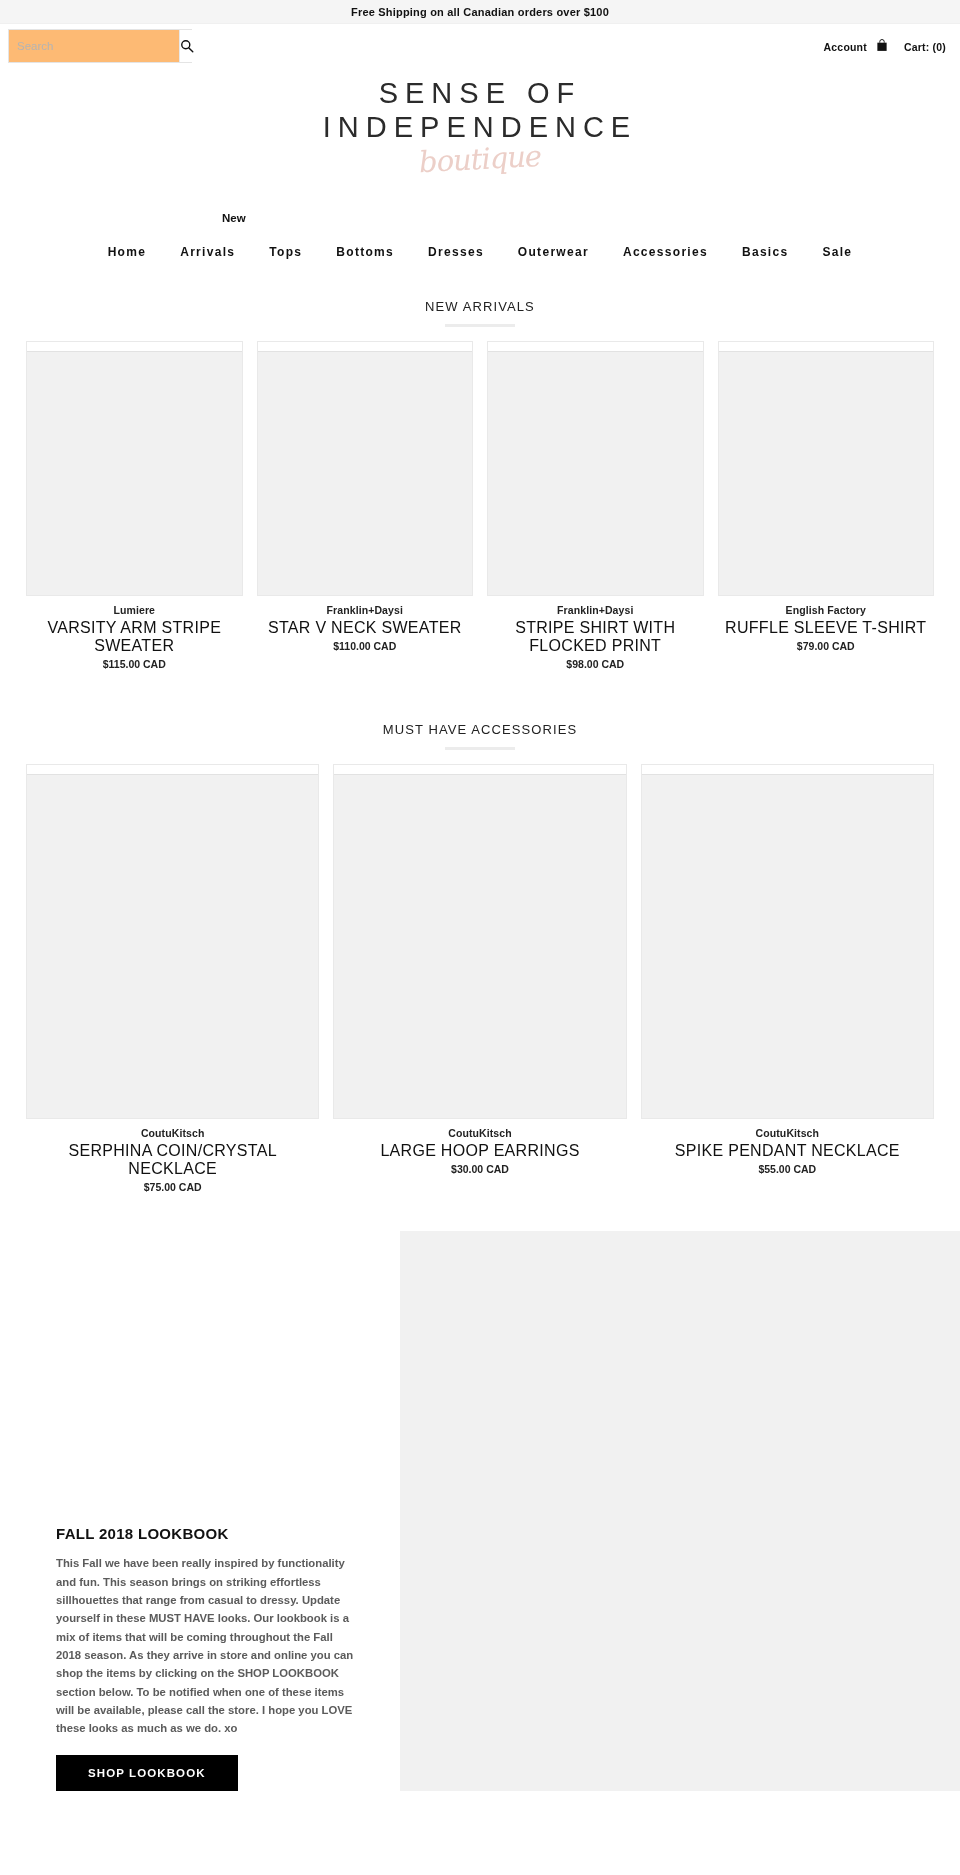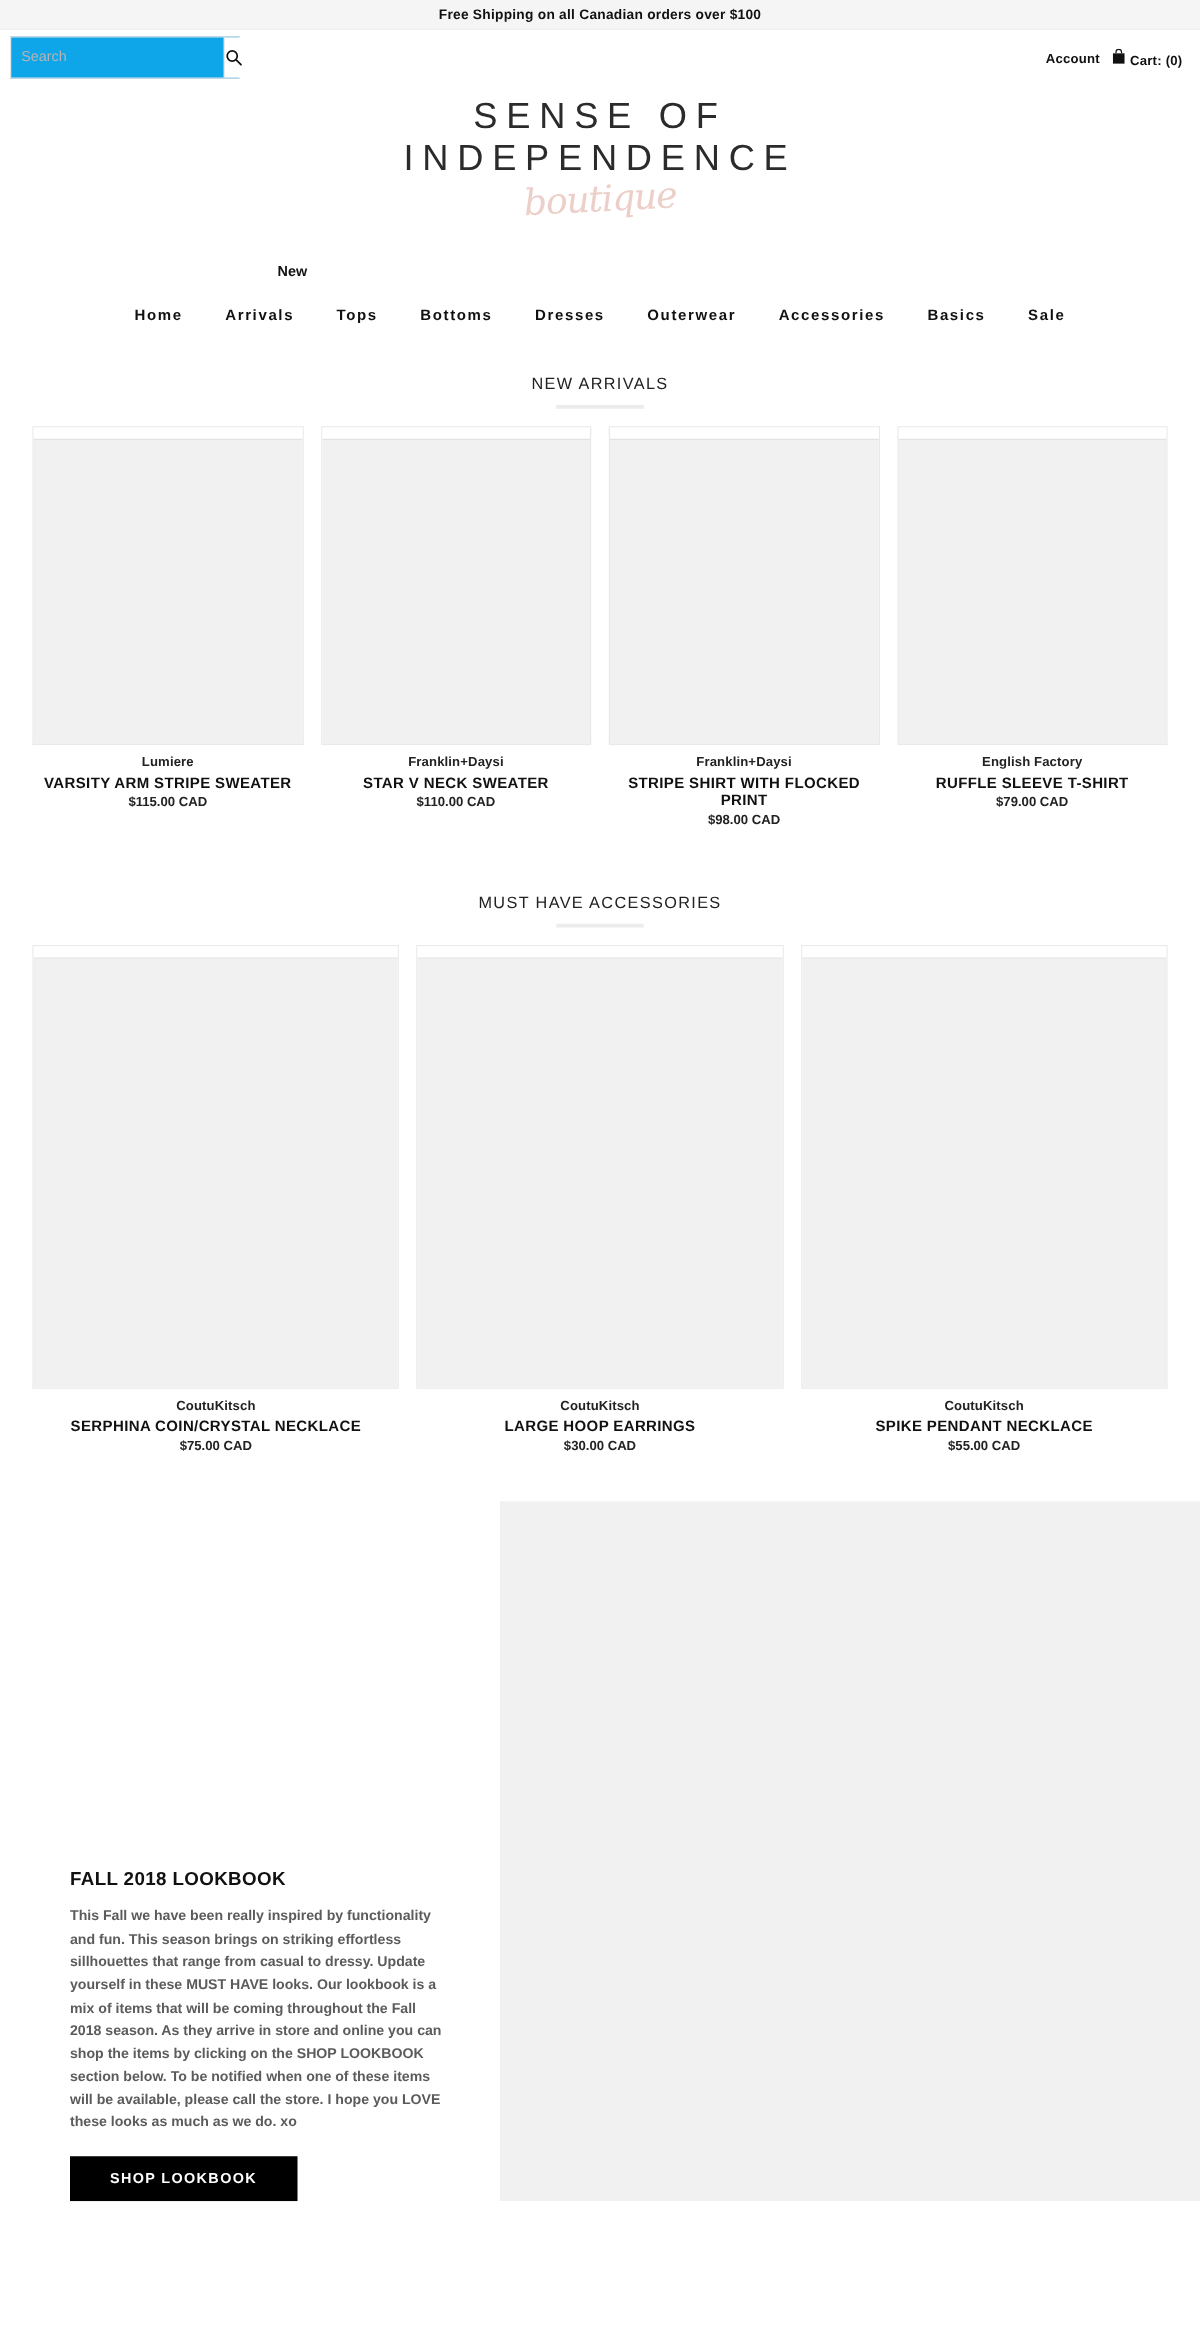--- a/index.html
+++ b/index.html
@@ -31,21 +31,21 @@
     position: relative;
     height: 45px;
   }
   .search-wrap {
     position: absolute;
     left: 8px;
     top: 5px;
     width: 184px;
     height: 34px;
     border: 1px solid #e4e4e4;
-    background: #0ea5e9;
+    background: #fdba74;
     display: flex;
     align-items: stretch;
   }
   .search-input {
     flex: 1;
     border: none;
     outline: none;
     padding: 0 8px;
     font-size: 11.5px;
     font-family: "Liberation Sans", sans-serif;
@@ -73,21 +73,21 @@
     height: 45px;
     display: flex;
     align-items: center;
     gap: 9px;
     font-size: 10.5px;
     font-weight: bold;
     letter-spacing: .2px;
     margin-left: 32px;
   }
   .util-right a { color: #111; text-decoration: none; }
-  .cart-link { display: flex; align-items: flex-end; gap: 3px; }
+  .cart-link { display: flex; align-items: center; gap: 16px; }
 
   
   .logo-block {
     text-align: center;
     padding-top: 7px;
   }
   .logo-line1, .logo-line2 {
     font-family: "Liberation Sans", sans-serif;
     font-weight: 300;
     letter-spacing: 7px;
@@ -178,22 +178,22 @@
   .grid-4 .card-img { height: 243px; }
   .grid-3 .card-img { height: 343px; }
   .card-info { text-align: center; padding-top: 8px; }
   .card-vendor {
     font-size: 10.5px;
     font-weight: bold;
     color: #222;
     letter-spacing: .1px;
   }
   .card-name {
-    font-size: 12px;
-    font-weight: bold;
+    font-size: 16px;
+    font-weight: normal;
     color: #111;
     letter-spacing: .3px;
     margin-top: 3px;
   }
   .card-price {
     font-size: 10.5px;
     font-weight: bold;
     color: #222;
     margin-top: 3px;
   }

